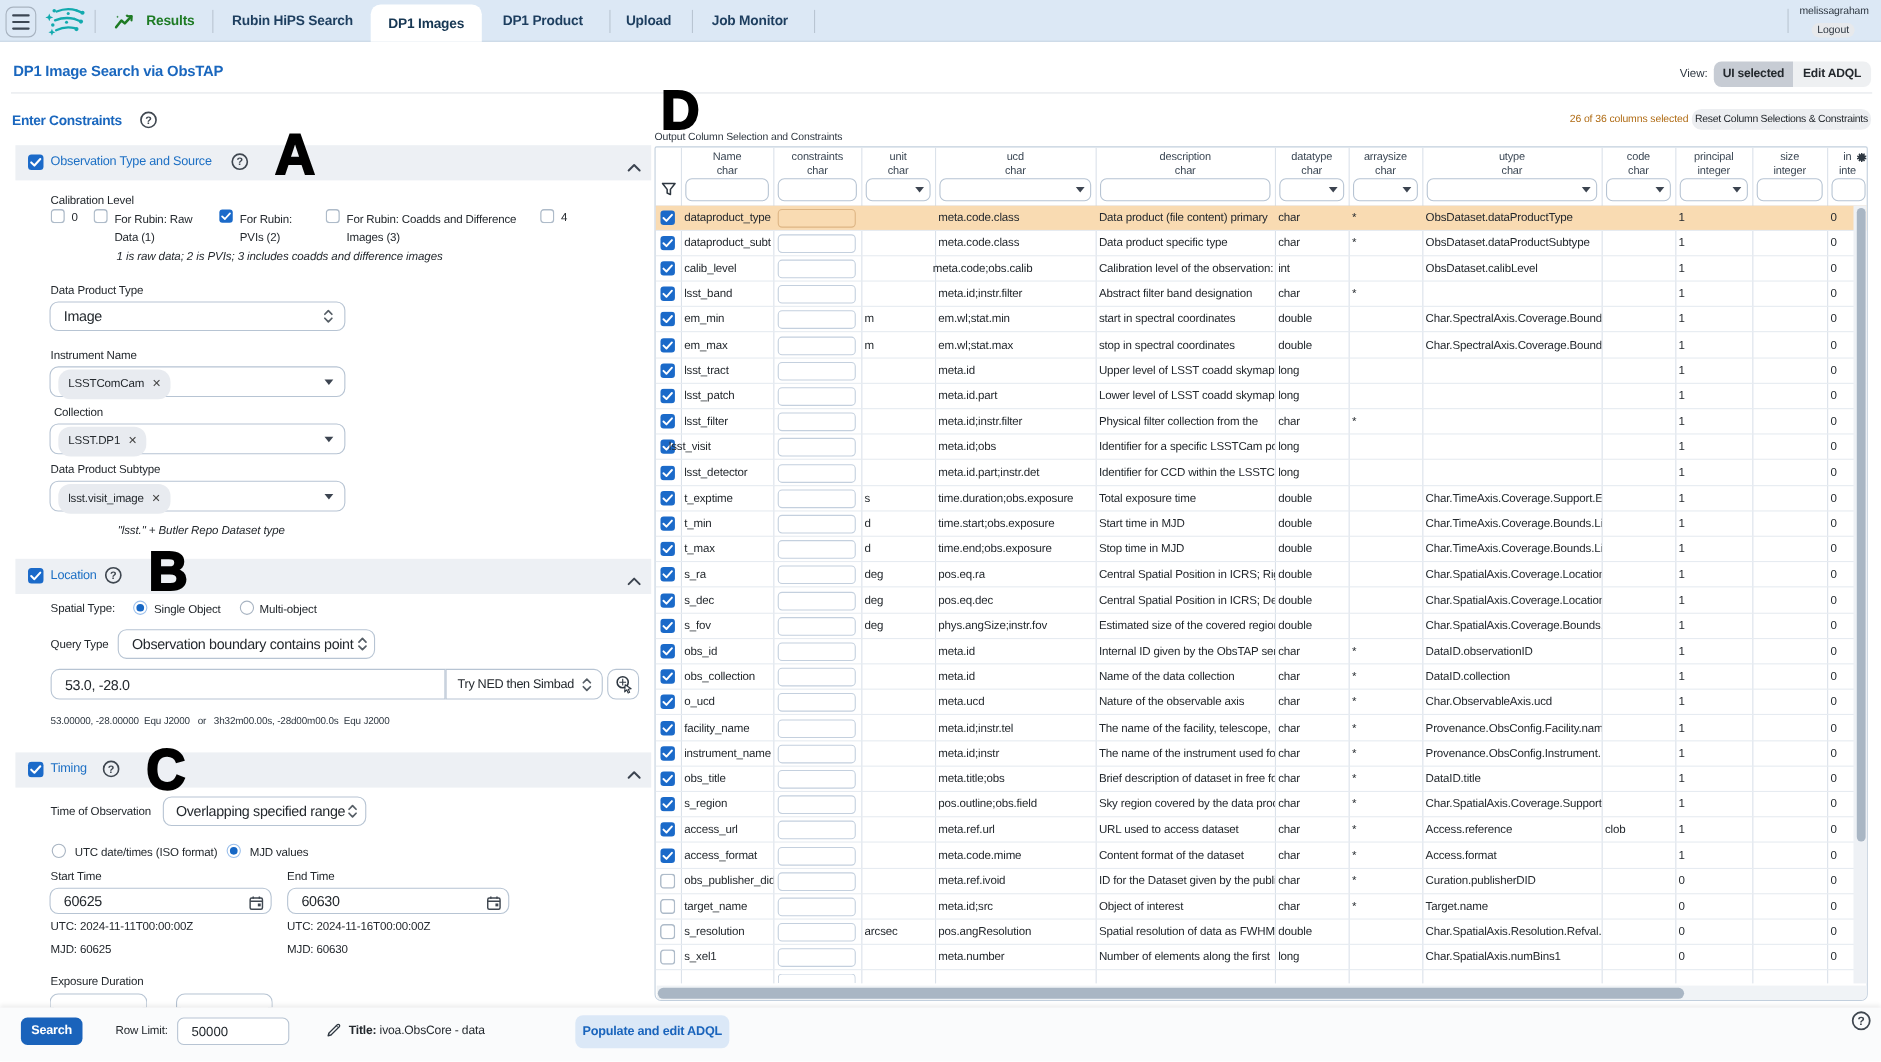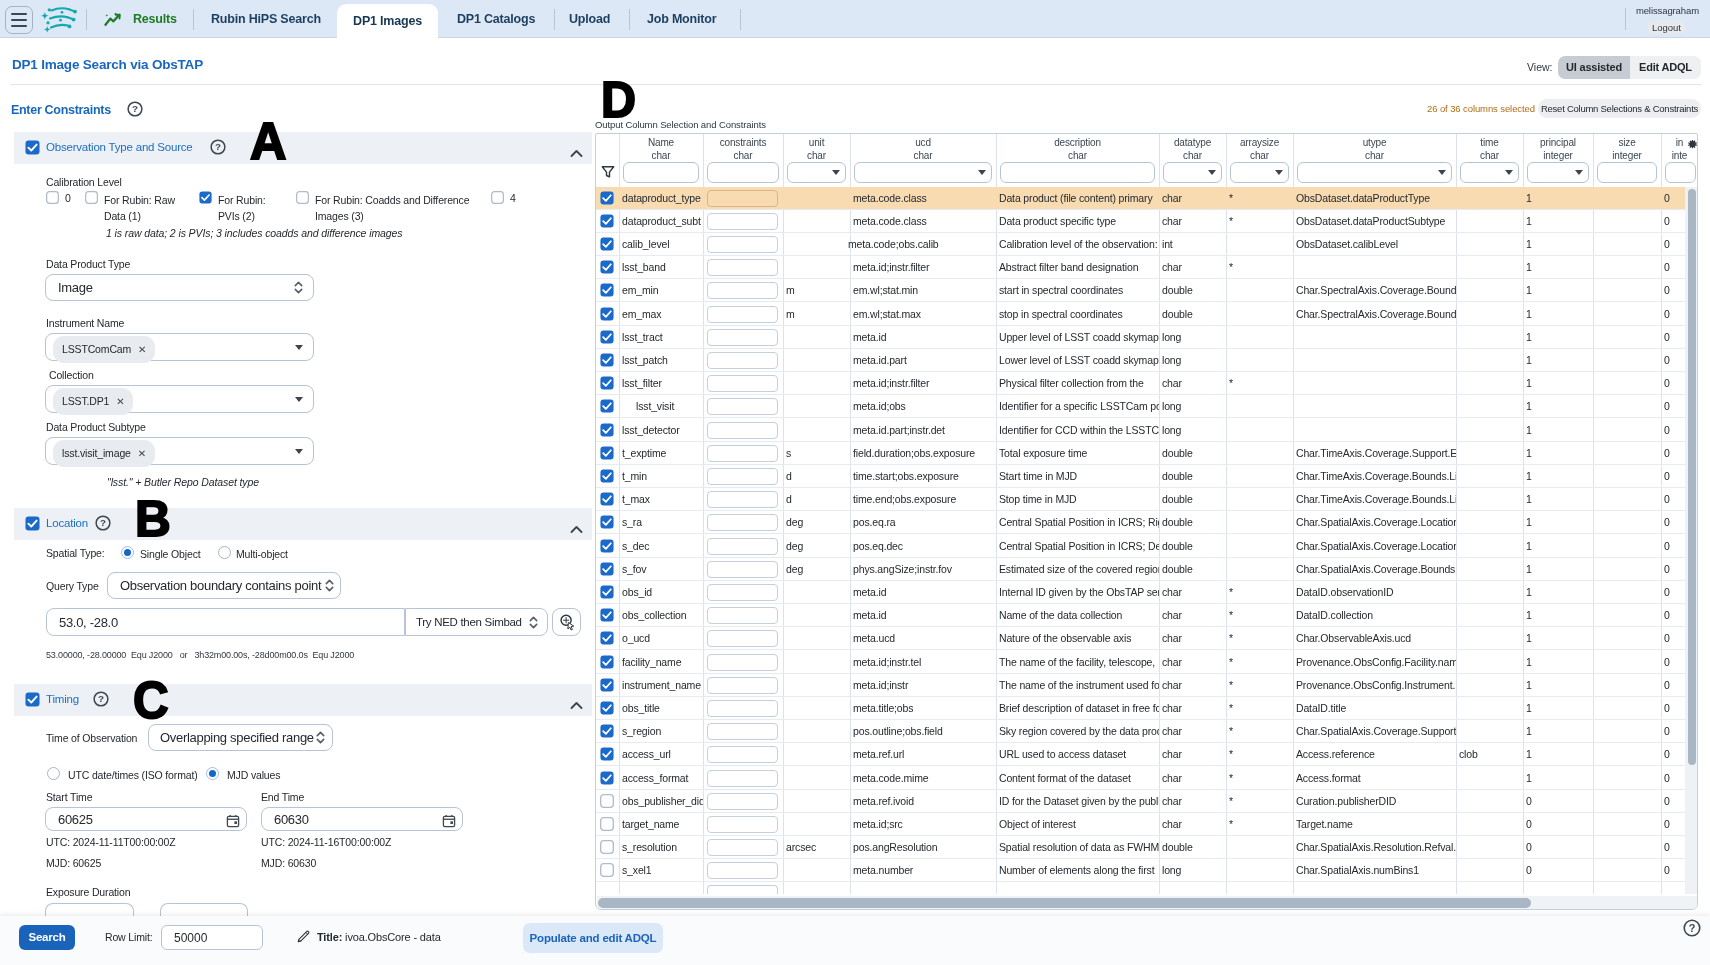--- a/index.html
+++ b/index.html
@@ -98,33 +98,33 @@
   <div class="abs" style="left:104px;top:12px"><svg width="18" height="15" viewBox="0 0 20 17">
         <path d="M1.5 14.5 L7 7.5 L10.5 10.5 L17 3.5" fill="none" stroke="#1e7b24" stroke-width="2.6" stroke-linecap="round" stroke-linejoin="round"></path>
         <path d="M13.2 3.2 L17.6 3.0 L17.4 7.4" fill="none" stroke="#1e7b24" stroke-width="2.2" stroke-linecap="round" stroke-linejoin="round"></path>
         <path d="M12.3 1.8 l0.5 -1.3 0.5 1.3 1.3 0.5 -1.3 0.5 -0.5 1.3 -0.5 -1.3 -1.3 -0.5 z" fill="#1e7b24"></path>
         <path d="M2.6 3.4 l0.4 -1.1 0.4 1.1 1.1 0.4 -1.1 0.4 -0.4 1.1 -0.4 -1.1 -1.1 -0.4 z" fill="#1e7b24"></path>
       </svg></div>
   <div class="navtxt" style="left:133px;color:#1e7b24">Results</div>
   <div class="navsep" style="left:193px"></div>
   <div class="navtxt" style="left:211px">Rubin HiPS Search</div>
   <div id="tab-active">DP1 Images</div>
-  <div class="navtxt" style="left:457px">DP1 Catalogs</div>
+  <div class="navtxt" style="left:457px">DP1 Product</div>
   <div class="navsep" style="left:554px"></div>
   <div class="navtxt" style="left:569px">Upload</div>
   <div class="navsep" style="left:629px"></div>
   <div class="navtxt" style="left:647px">Job Monitor</div>
   <div class="navsep" style="left:740px"></div>
   <div id="user">melissagraham</div>
   <div class="navsep" style="left:1625px;top:8px;height:22px"></div>
 </div>
 <div id="logout">Logout</div>
 <div id="pagetitle">DP1 Image Search via ObsTAP</div>
 <div id="viewlbl">View:</div>
-<div class="vbtn" id="vb1">UI assisted</div>
+<div class="vbtn" id="vb1">UI selected</div>
 <div class="vbtn" id="vb2">Edit ADQL</div>
 <div id="hr1"></div>
 
 <div id="ec">Enter Constraints</div>
 <div class="abs" style="left:127px;top:101px"><svg width="16" height="16" viewBox="0 0 17 17">
       <circle cx="8.5" cy="8.5" r="7.3" fill="none" stroke="#3f4750" stroke-width="1.6"></circle>
       <text x="8.5" y="12" text-anchor="middle" font-size="10.5" font-weight="bold" fill="#3f4750" font-family="Liberation Sans, sans-serif">?</text>
     </svg></div>
 
 <div class="secbar" style="top:132px">
@@ -320,21 +320,21 @@
     </div>
     <div class="hc" style="left:630px;width:67px">
       <div>arraysize</div>
       <div>char</div>
     </div>
     <div class="hc" style="left:697px;width:163px">
       <div>utype</div>
       <div>char</div>
     </div>
     <div class="hc" style="left:860px;width:67px">
-      <div>time</div>
+      <div>code</div>
       <div>char</div>
     </div>
     <div class="hc" style="left:927px;width:70px">
       <div>principal</div>
       <div>integer</div>
     </div>
     <div class="hc" style="left:997px;width:68px">
       <div>size</div>
       <div>integer</div>
     </div>
@@ -532,21 +532,21 @@
       <div class="c" style="left:860px;width:67px"></div>
       <div class="c" style="left:927px;width:70px">1</div>
       <div class="c" style="left:997px;width:68px"></div>
       <div class="c" style="left:1065px;width:36px">0</div>
     </div>
     <div class="row" style="top:261.3px">
       <div class="c cb"><svg width="14" height="14" viewBox="0 0 16 16">
           <rect x="0.5" y="0.5" width="15" height="15" rx="3.4" fill="#1b6ac9"></rect>
           <path d="M3.6 8.2 L6.7 11.2 L12.4 4.9" stroke="#fff" stroke-width="2" fill="none" stroke-linecap="round" stroke-linejoin="round"></path>
         </svg></div>
-      <div class="c" style="left:37px;width:84px">lsst_visit</div>
+      <div class="c" style="left:9px;width:84px">lsst_visit</div>
       <div class="ci" style="left:111px;width:71px"></div>
       <div class="c" style="left:187px;width:67px"></div>
       <div class="c" style="left:254px;width:146px">meta.id;obs</div>
       <div class="c" style="left:400px;width:163px">Identifier for a specific LSSTCam po</div>
       <div class="c" style="left:563px;width:67px">long</div>
       <div class="c" style="left:630px;width:67px"></div>
       <div class="c" style="left:697px;width:163px"></div>
       <div class="c" style="left:860px;width:67px"></div>
       <div class="c" style="left:927px;width:70px">1</div>
       <div class="c" style="left:997px;width:68px"></div>
@@ -571,21 +571,21 @@
       <div class="c" style="left:1065px;width:36px">0</div>
     </div>
     <div class="row" style="top:307.7px">
       <div class="c cb"><svg width="14" height="14" viewBox="0 0 16 16">
           <rect x="0.5" y="0.5" width="15" height="15" rx="3.4" fill="#1b6ac9"></rect>
           <path d="M3.6 8.2 L6.7 11.2 L12.4 4.9" stroke="#fff" stroke-width="2" fill="none" stroke-linecap="round" stroke-linejoin="round"></path>
         </svg></div>
       <div class="c" style="left:23px;width:84px">t_exptime</div>
       <div class="ci" style="left:111px;width:71px"></div>
       <div class="c" style="left:187px;width:67px">s</div>
-      <div class="c" style="left:254px;width:146px">field.duration;obs.exposure</div>
+      <div class="c" style="left:254px;width:146px">time.duration;obs.exposure</div>
       <div class="c" style="left:400px;width:163px">Total exposure time</div>
       <div class="c" style="left:563px;width:67px">double</div>
       <div class="c" style="left:630px;width:67px"></div>
       <div class="c" style="left:697px;width:163px">Char.TimeAxis.Coverage.Support.Ex</div>
       <div class="c" style="left:860px;width:67px"></div>
       <div class="c" style="left:927px;width:70px">1</div>
       <div class="c" style="left:997px;width:68px"></div>
       <div class="c" style="left:1065px;width:36px">0</div>
     </div>
     <div class="row" style="top:330.9px">

